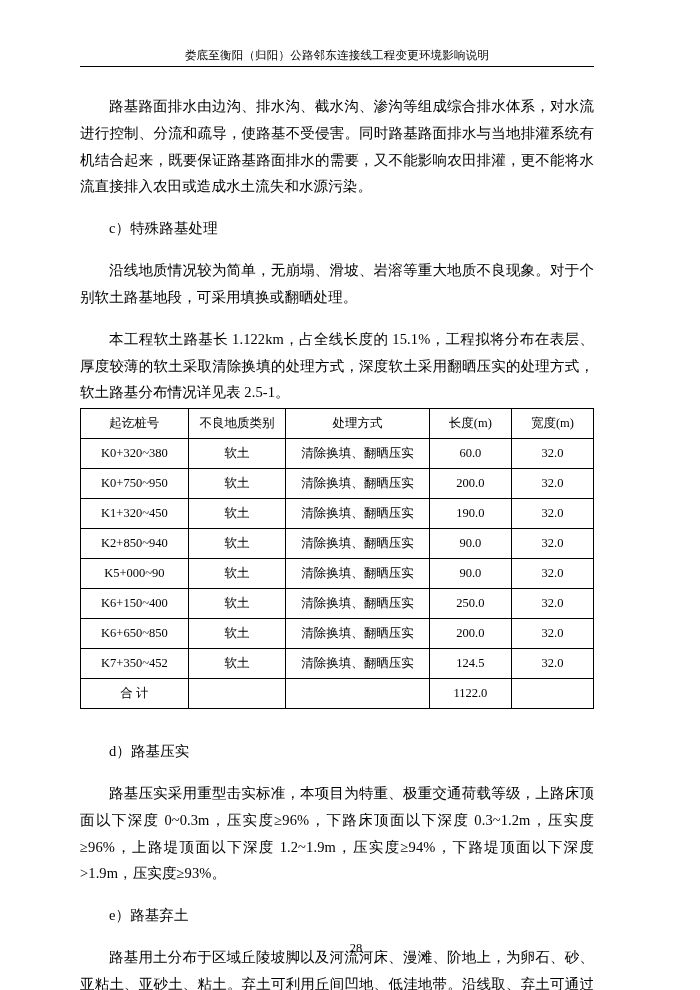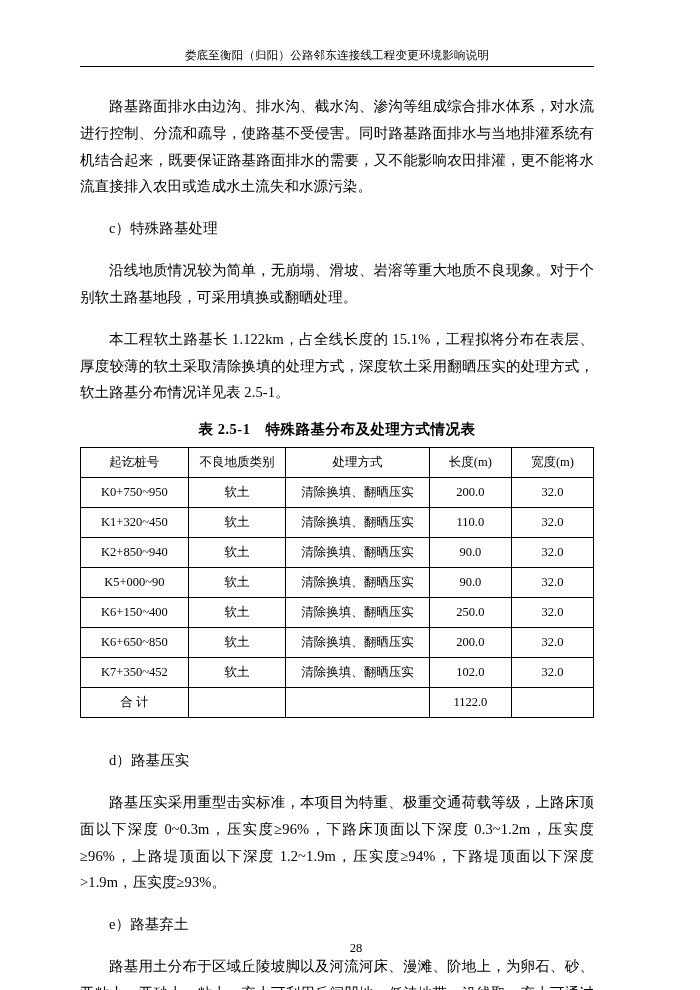--- a/index.html
+++ b/index.html
@@ -93,45 +93,51 @@
   <div class="header">
     <div>娄底至衡阳（归阳）公路邻东连接线工程变更环境影响说明</div>
     <div class="header-rule"></div>
   </div>
 
   <p class="body-text indent">路基路面排水由边沟、排水沟、截水沟、渗沟等组成综合排水体系，对水流进行控制、分流和疏导，使路基不受侵害。同时路基路面排水与当地排灌系统有机结合起来，既要保证路基路面排水的需要，又不能影响农田排灌，更不能将水流直接排入农田或造成水土流失和水源污染。</p>
   <p class="body-text indent">c）特殊路基处理</p>
   <p class="body-text indent">沿线地质情况较为简单，无崩塌、滑坡、岩溶等重大地质不良现象。对于个别软土路基地段，可采用填换或翻晒处理。</p>
   <p class="body-text indent">本工程软土路基长 1.122km，占全线长度的 15.1%，工程拟将分布在表层、厚度较薄的软土采取清除换填的处理方式，深度软土采用翻晒压实的处理方式，软土路基分布情况详见表 2.5-1。</p>
 
-  <div class="table-title">表 2.5-1　特殊路基分布及处理方式情况表</div>
 
   <table class="data">
     <thead>
       <tr>
         <th class="col1">起讫桩号</th>
         <th class="col2">不良地质类别</th>
         <th class="col3">处理方式</th>
         <th class="col4">长度(m)</th>
         <th class="col5">宽度(m)</th>
       </tr>
     </thead>
     <tbody>
       <tr>
+        <td>K0+320~380</td>
+        <td>软土</td>
+        <td>清除换填、翻晒压实</td>
+        <td>60.0</td>
+        <td>32.0</td>
+      </tr>
+      <tr>
         <td>K0+750~950</td>
         <td>软土</td>
         <td>清除换填、翻晒压实</td>
         <td>200.0</td>
         <td>32.0</td>
       </tr>
       <tr>
         <td>K1+320~450</td>
         <td>软土</td>
         <td>清除换填、翻晒压实</td>
-        <td>110.0</td>
+        <td>190.0</td>
         <td>32.0</td>
       </tr>
       <tr>
         <td>K2+850~940</td>
         <td>软土</td>
         <td>清除换填、翻晒压实</td>
         <td>90.0</td>
         <td>32.0</td>
       </tr>
       <tr>
@@ -152,21 +158,21 @@
         <td>K6+650~850</td>
         <td>软土</td>
         <td>清除换填、翻晒压实</td>
         <td>200.0</td>
         <td>32.0</td>
       </tr>
       <tr>
         <td>K7+350~452</td>
         <td>软土</td>
         <td>清除换填、翻晒压实</td>
-        <td>102.0</td>
+        <td>124.5</td>
         <td>32.0</td>
       </tr>
       <tr>
         <td>合  计</td>
         <td></td>
         <td></td>
         <td>1122.0</td>
         <td></td>
       </tr>
     </tbody>

